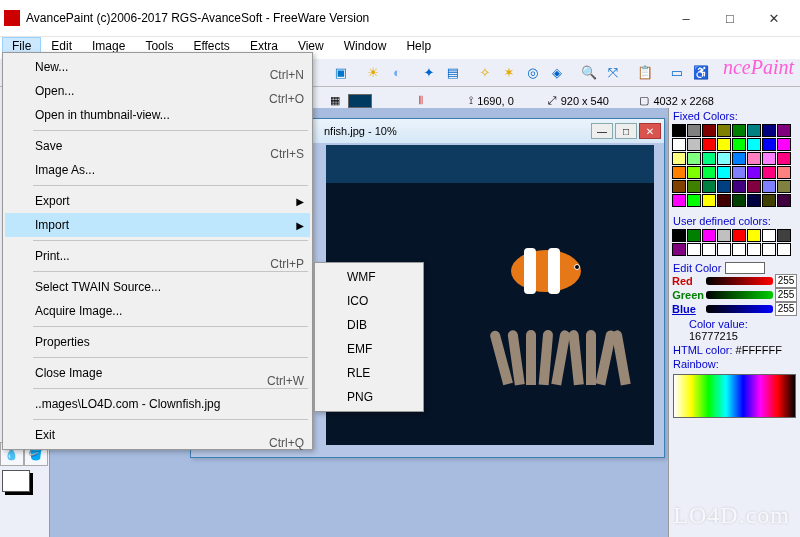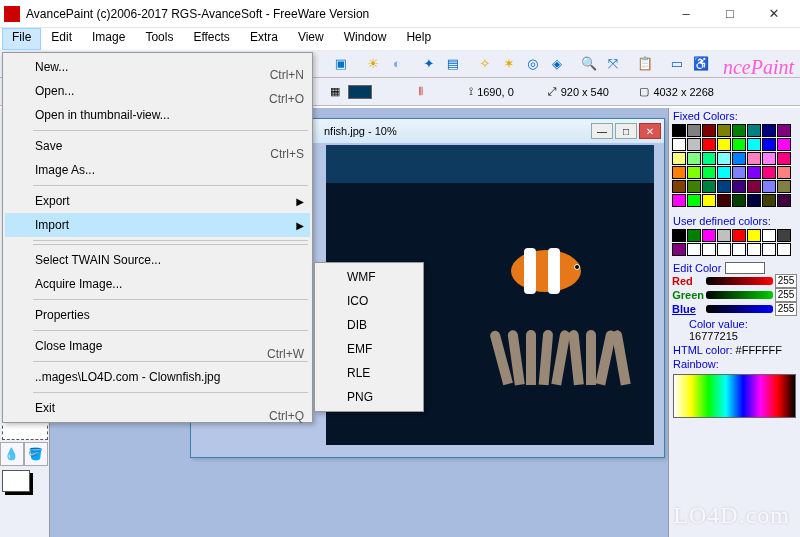--- a/index.html
+++ b/index.html
@@ -7,21 +7,21 @@
     margin: 0;
     font-family: "Segoe UI", Tahoma, sans-serif;
     font-size: 12px;
     background: #fff;
     width: 800px;
     height: 537px;
     overflow: hidden;
     position: relative;
   }
   .title-bar {
-    height: 28px;
+    height: 37px;
     background: #fff;
     display: flex;
     align-items: center;
     padding: 8px 4px;
     border-bottom: 1px solid #e5e5e5;
   }
   .title-bar .app-icon { width: 16px; height: 16px; background: #c00; margin-right: 6px; }
   .title-bar .title { flex: 1; font-size: 12px; color: #000; }
   .title-bar .win-btn { width: 44px; height: 28px; display:flex; align-items:center; justify-content:center; font-size:13px; color:#333;}
 
@@ -415,20 +415,24 @@
     <div class="fm-sep"></div>
     <div class="fm-item">
       <span class="label">Export</span>
       <span class="arrow">▶</span>
     </div>
     <div class="fm-item hl">
       <span class="label">Import</span>
       <span class="arrow">▶</span>
     </div>
     <div class="fm-sep"></div>
+    <div class="fm-item">
+      <span class="label">Print...</span>
+      <span class="shortcut">Ctrl+P</span>
+    </div>
     <div class="fm-sep"></div>
     <div class="fm-item">
       <span class="label">Select TWAIN Source...</span>
     </div>
     <div class="fm-item">
       <span class="label">Acquire Image...</span>
     </div>
     <div class="fm-sep"></div>
     <div class="fm-item">
       <span class="label">Properties</span>

